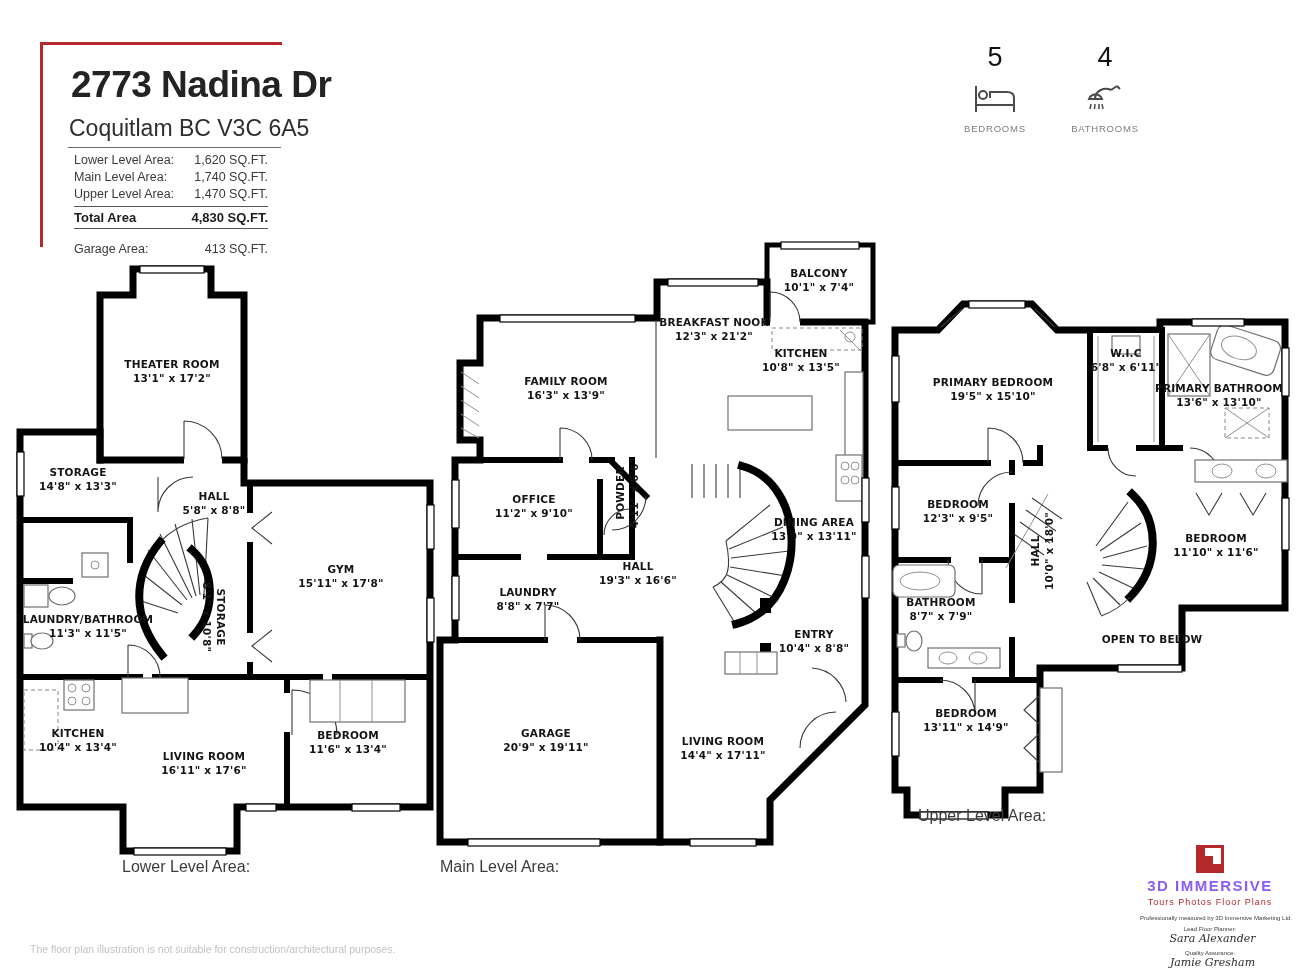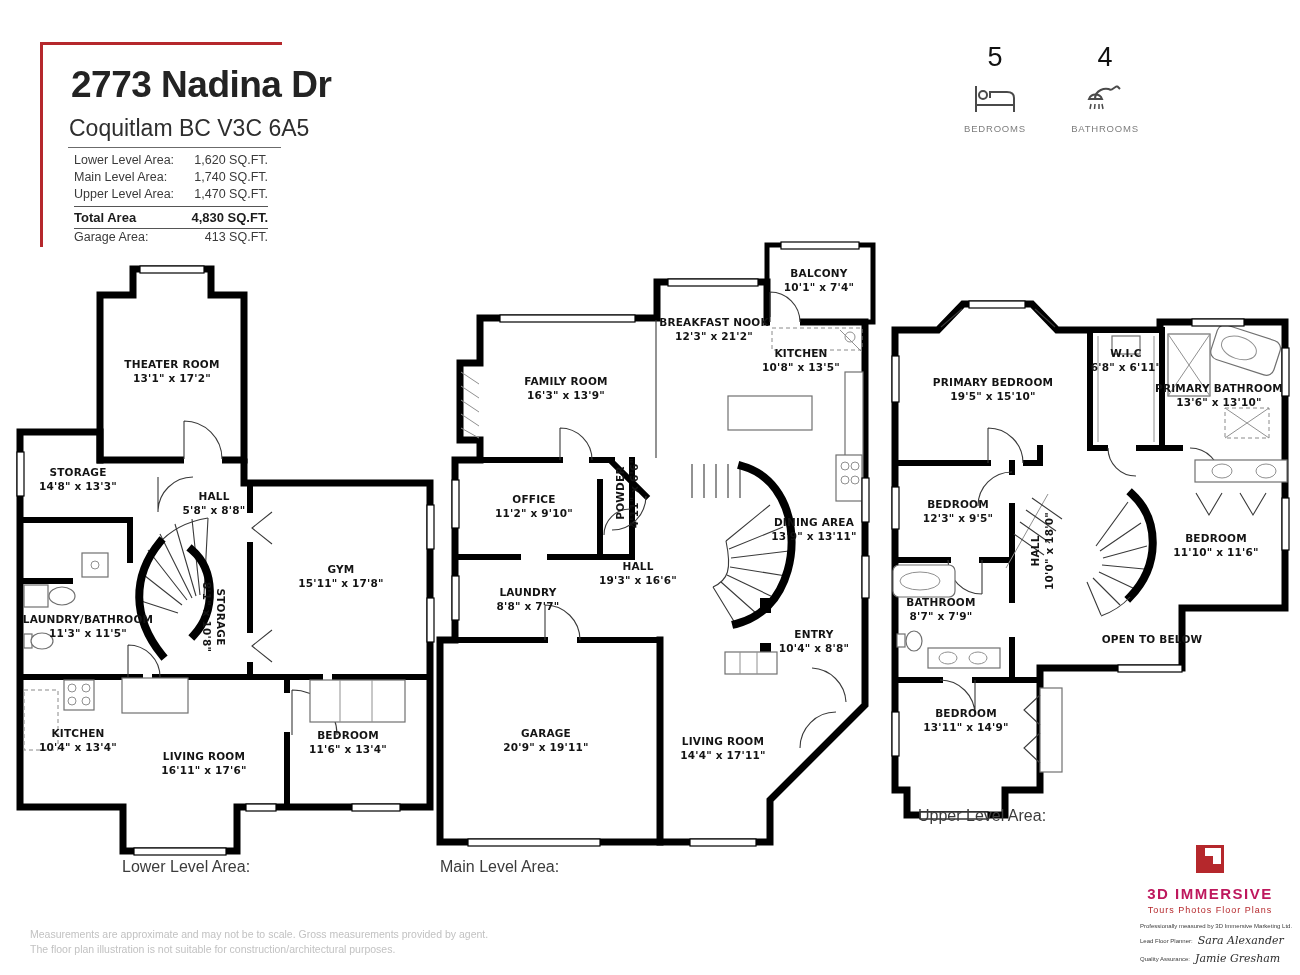--- a/index.html
+++ b/index.html
@@ -32,40 +32,40 @@
   .red-v{position:absolute;left:40px;top:42px;width:3px;height:205px;z-index:2}
   .red-h{position:absolute;left:40px;top:42px;width:242px;height:3px;z-index:2}
   .h-title{position:absolute;left:71px;top:64px;font-size:37px;font-weight:600;color:#232323;
            letter-spacing:-0.5px;z-index:3}
   .h-sub{position:absolute;left:69px;top:115px;font-size:23px;font-weight:400;color:#2e2e2e;z-index:3}
   .h-sub-line{position:absolute;left:68px;top:147px;width:213px;height:1px;background:#6b6b6b;z-index:3}
   .atable{position:absolute;left:74px;top:152px;width:194px;z-index:3;font-size:12.5px;color:#3a3a3a;}
   .arow{display:flex;justify-content:space-between;line-height:17px;}
   .arow.total{font-weight:bold;color:#1c1c1c;border-top:1.5px solid #555;border-bottom:1.5px solid #555;
               margin-top:3px;padding:2px 0;font-size:13px;}
-  .arow.garage{margin-top:0;gap:20px;}
+  .arow.garage{margin-top:12px;gap:20px;}
   
   .stats{position:absolute;left:940px;top:42px;width:330px;display:flex;z-index:3;}
   .stat{width:110px;text-align:center;}
   .stat-v{font-size:27px;color:#111;font-weight:400;}
   .stat-i{height:40px;margin-top:6px;display:flex;align-items:center;justify-content:center;}
   .stat-l{font-size:9.5px;color:#7d7d7d;letter-spacing:.8px;margin-top:4px;}
   
   .f-title{position:absolute;left:30px;top:892px;font-size:27px;z-index:3;letter-spacing:-0.3px;}
   .f-title .b{font-weight:bold;color:#262626;}
   .f-title .l{font-weight:400;color:#949494;}
   .f-disc{position:absolute;left:30px;z-index:3;font-size:10.5px;color:#c2c2c2;}
   .brand{position:absolute;left:1140px;top:845px;width:140px;text-align:center;z-index:3;}
   .logo{position:relative;width:28px;height:28px;background:#b5282c;margin:0 auto;}
   .logo .wsq{position:absolute;right:3px;top:3px;width:16px;height:16px;background:#fff;}
   .logo .rsq{position:absolute;right:11px;top:11px;width:8px;height:8px;background:#b5282c;}
-  .brand-name{font-size:15px;font-weight:800;color:#be185d;letter-spacing:1.5px;margin-top:12px;white-space:nowrap;}
+  .brand-name{font-size:15px;font-weight:800;color:#8b5cf6;letter-spacing:1.5px;margin-top:4px;white-space:nowrap;}
   .brand-tag{font-size:9px;color:#b5282c;letter-spacing:1px;margin-top:3px;white-space:nowrap;}
   .brand-meas{font-size:6px;color:#3c3c3c;margin-top:8px;white-space:nowrap;}
-  .sig-row{display:flex;align-items:center;margin-top:5px;text-align:right;}
+  .sig-row{display:flex;align-items:center;margin-top:5px;text-align:right;flex-direction:column;}
   .sig-label{font-size:6px;color:#3c3c3c;white-space:nowrap;}
   .sig-name{font-family:"DejaVu Serif",serif;font-style:italic;font-size:11px;color:#2c2c2c;
             margin-left:5px;white-space:nowrap;}
 </style>
 </head>
 <body>
 
 <div class="page">
 
   <svg class="plan" width="1300" height="975" viewBox="0 0 1300 975">
@@ -415,21 +415,20 @@
   </div>
   <div class="room" style="left:966px;top:721px">
     <span class="rn">BEDROOM</span>
     <span class="rd">13'11" x 14'9"</span>
   </div>
 
   <div class="caption" style="left:122px;top:858px">Lower Level Area:</div>
   <div class="caption" style="left:440px;top:858px">Main Level Area:</div>
   <div class="caption" style="left:918px;top:807px">Upper Level Area:</div>
 
-  <div class="f-disc" style="top:928px">Measurements are approximate and may not be to scale. Gross measurements provided by agent.</div>
   <div class="f-disc" style="top:943px">The floor plan illustration is not suitable for construction/architectural purposes.</div>
 
   <div class="brand">
     <div class="logo">
       <div class="wsq"></div>
       <div class="rsq"></div>
     </div>
     <div class="brand-name">3D IMMERSIVE</div>
     <div class="brand-tag">Tours   Photos   Floor Plans</div>
     <div class="brand-meas">Professionally measured by 3D Immersive Marketing Ltd.</div>

